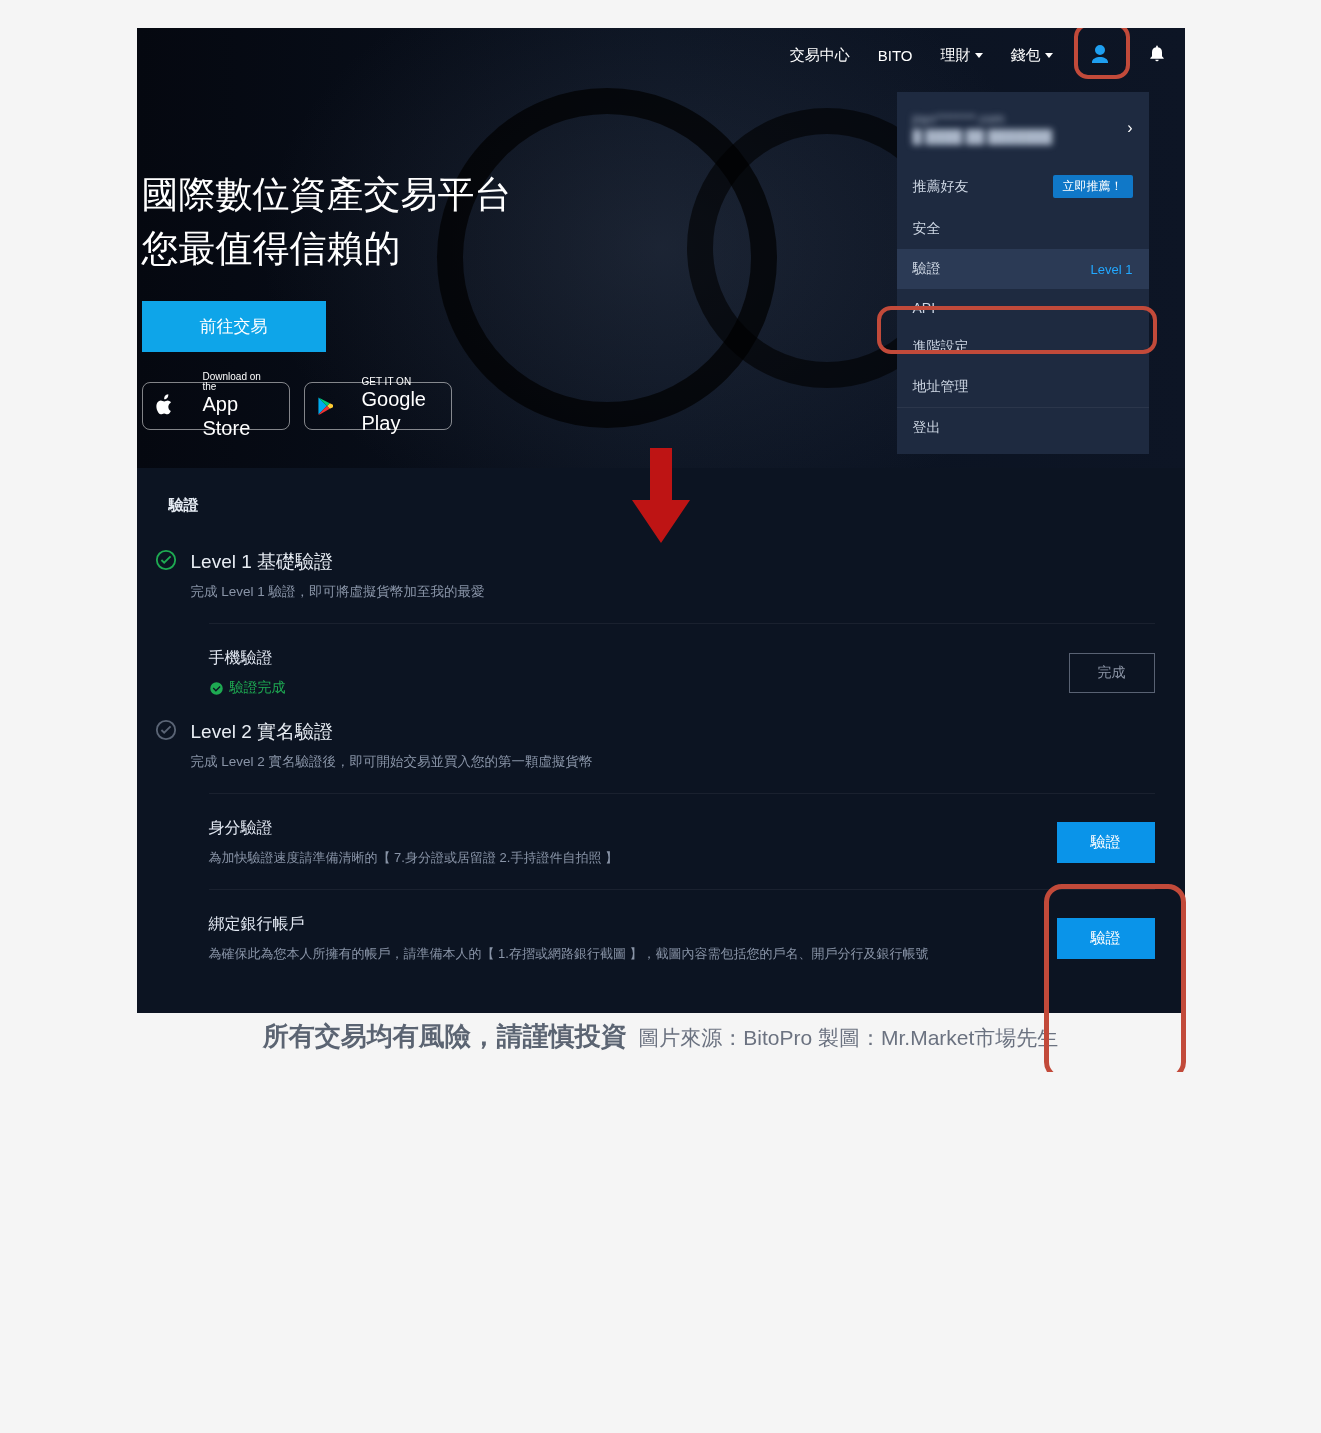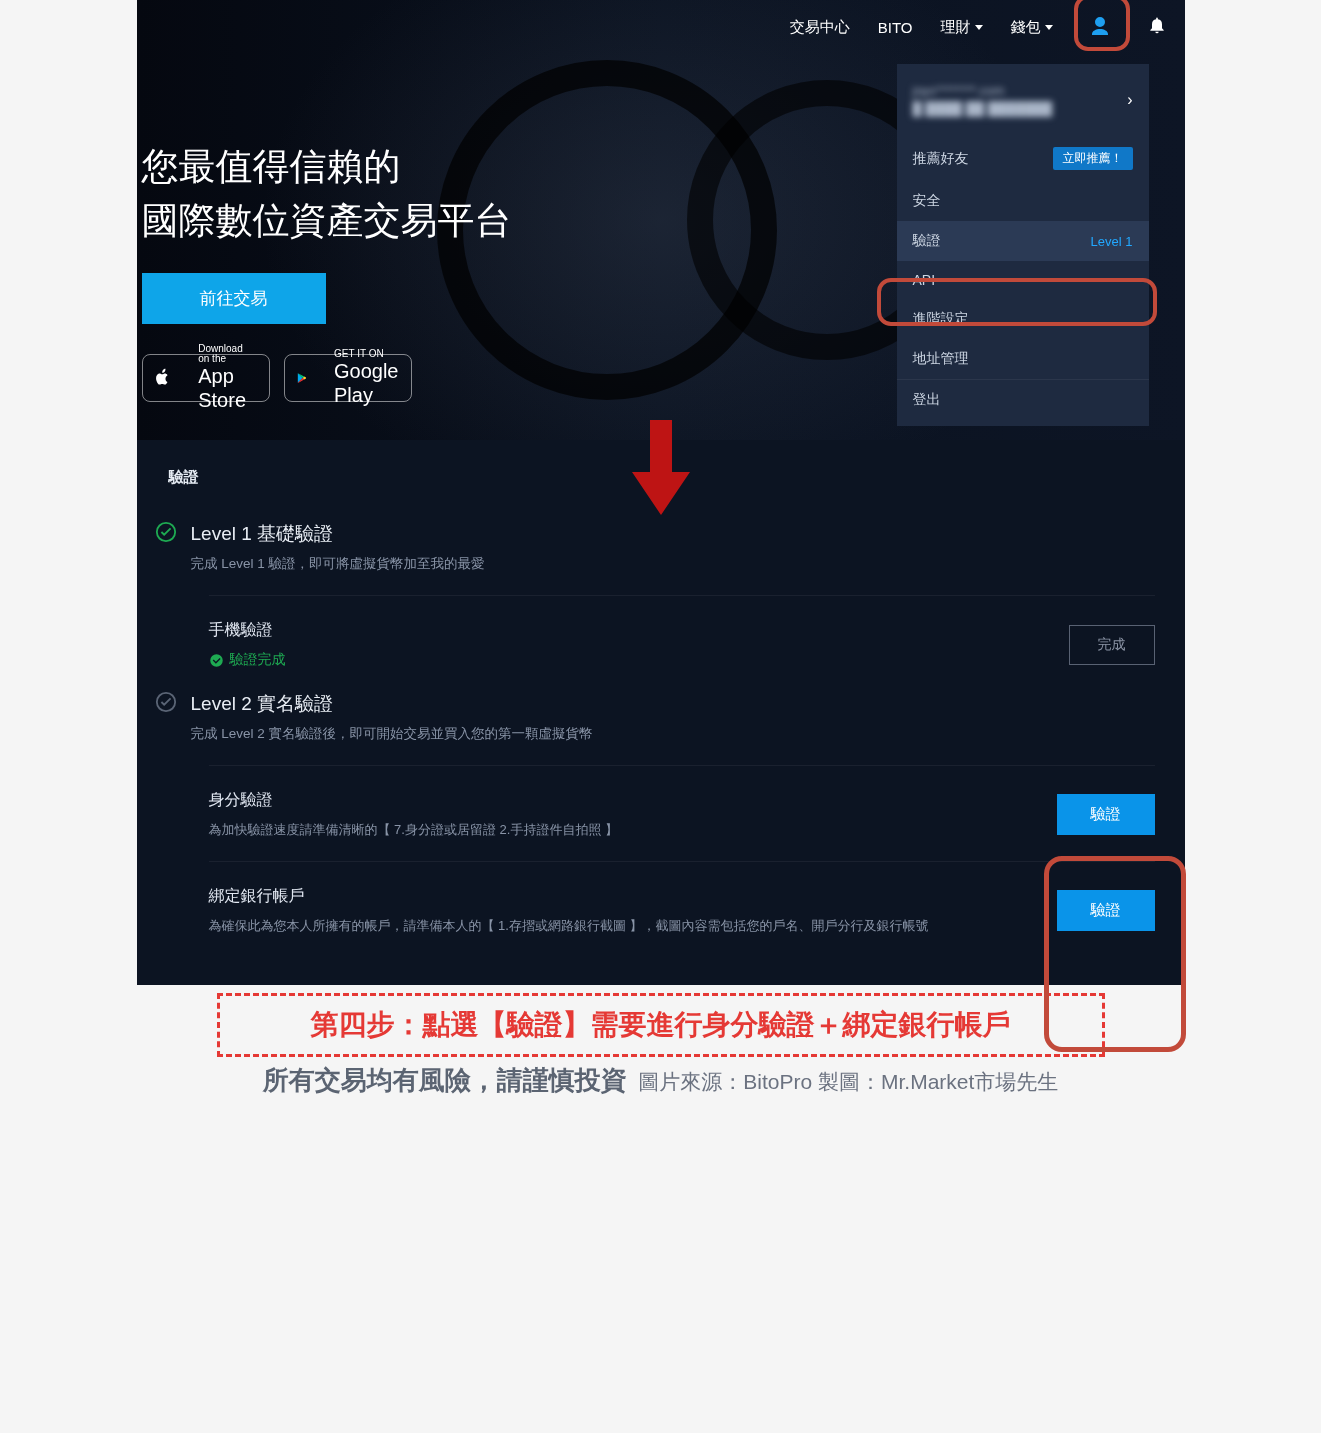--- a/index.html
+++ b/index.html
@@ -1,39 +1,39 @@
 <!DOCTYPE html>
 <html><head>
 <meta charset="utf-8">
 <style>
 *{box-sizing:border-box;margin:0;padding:0;font-family:"Microsoft JhengHei","PingFang TC",sans-serif}
 body{background:#f5f5f5;width:1321px}
 .wrap{width:1048px;margin:0 auto;position:relative}
 
 
-.hero{position:relative;height:440px;background:#000000;overflow:hidden;margin-top:0}
+.hero{position:relative;height:440px;background:#000000;overflow:hidden;margin-top:28px}
 .hero-bg{position:absolute;inset:0;background:
   radial-gradient(ellipse 400px 300px at 50% 50%,rgba(80,90,110,.25),transparent),
   linear-gradient(90deg,#050810 0%,#0a1220 50%,#0d1525 100%)}
 .ring{position:absolute;border:26px solid #000;border-radius:50%}
 .r1{width:340px;height:340px;top:60px;left:300px;border-color:rgba(0,0,0,.7)}
 .r2{width:280px;height:280px;top:80px;left:550px;border-color:rgba(0,0,0,.6)}
 .topnav{position:absolute;top:0;right:0;display:flex;align-items:center;height:54px;gap:28px;padding:0 18px;z-index:5}
 .nav-item{color:#fff;font-size:15px;cursor:pointer;display:flex;align-items:center;gap:4px}
 .caret{width:0;height:0;border-left:4px solid transparent;border-right:4px solid transparent;border-top:5px solid #fff;display:inline-block}
 .user-ico{width:38px;height:38px;display:flex;align-items:center;justify-content:center}
 .user-ico svg{fill:#1e9ff0}
 .user-highlight{position:absolute;top:-5px;right:55px;width:56px;height:56px;border:4px solid #c24a3a;border-radius:14px;z-index:4}
 .bell svg{fill:#fff}
 
 .hero-content{position:absolute;top:140px;left:5px;color:#fff}
 .hero-title{font-size:37px;line-height:1.45;font-weight:400}
 .cta{display:inline-block;margin-top:26px;background:#0ea5e9;color:#fff;font-size:17px;padding:14px 58px;cursor:pointer}
 .stores{display:flex;gap:14px;margin-top:30px}
-.store{width:128px;height:48px;border:1px solid rgba(255,255,255,.5);border-radius:8px;display:flex;align-items:center;gap:28px;padding:0 12px;color:#fff;cursor:pointer}
+.store{width:148px;height:48px;border:1px solid rgba(255,255,255,.5);border-radius:8px;display:flex;align-items:center;gap:28px;padding:0 12px;color:#fff;cursor:pointer}
 .store-small{font-size:10px;line-height:1}
 .store-big{font-size:20px;font-weight:500;line-height:1.2}
 
 
 .dropdown{position:absolute;top:64px;right:36px;width:252px;background:#1e2a40;z-index:6;padding-bottom:6px}
 .dd-head{display:flex;justify-content:space-between;align-items:center;padding:18px 16px}
 .dd-user{filter:blur(3px);color:#aab6c8;font-size:13px;line-height:1.4}
 .dd-arrow{color:#fff;font-size:16px}
 .dd-item{display:flex;justify-content:space-between;align-items:center;padding:11px 16px;color:#cdd6e3;font-size:14px;cursor:pointer}
 .dd-badge{background:#1078c8;color:#fff;font-size:12px;padding:3px 10px;border-radius:2px}
@@ -104,22 +104,22 @@
       </div>
       <div class="bell">
         <svg width="20" height="20" viewBox="0 0 24 24">
             <path d="M12 22a2 2 0 0 0 2-2h-4a2 2 0 0 0 2 2zm6-6V11a6 6 0 0 0-5-5.9V4a1 1 0 0 0-2 0v1.1A6 6 0 0 0 6 11v5l-2 2v1h16v-1z"></path>
           </svg>
       </div>
     </div>
     <div class="user-highlight"></div>
 
     <div class="hero-content">
+      <div class="hero-title">國際數位資產交易平台</div>
       <div class="hero-title">您最值得信賴的</div>
-      <div class="hero-title">國際數位資產交易平台</div>
       <div class="cta">前往交易</div>
       <div class="stores">
         <div class="store">
           <svg width="24" height="28" viewBox="0 0 24 28">
               <path fill="#fff" d="M19 20c-1 2-2 4-4 4s-2-1-4-1-2 1-4 1-3-2-4-4c-2-4-2-10 2-12 1-1 3-1 4 0 1 0 2 1 4 0s3-1 4 0c1 0 2 1 2 2-2 1-3 3-3 5s1 4 3 5zM15 4c1-1 1-3 1-4-2 0-3 1-4 2s-1 3-1 4c2 0 3-1 4-2z"></path>
             </svg>
           <div>
               <div class="store-small">Download on the</div>
               <div class="store-big">App Store</div>
             </div>
@@ -221,20 +221,17 @@
       <div class="item-left">
         <div class="item-title">綁定銀行帳戶</div>
         <div class="item-sub">為確保此為您本人所擁有的帳戶，請準備本人的【 1.存摺或網路銀行截圖 】，截圖內容需包括您的戶名、開戶分行及銀行帳號</div>
       </div>
       <button class="btn-ver">驗證</button>
     </div>
   </div>
 
   <div class="btn-highlight"></div>
 
-  <div class="note-box">
-    <span>第四步：點選【驗證】需要進行身分驗證＋綁定銀行帳戶</span>
-  </div>
   <div class="note2">
     <b>所有交易均有風險，請謹慎投資</b>&nbsp;&nbsp;<span>圖片來源：BitoPro  製圖：Mr.Market市場先生</span>
   </div>
 
 </div>
 
 </body></html>

